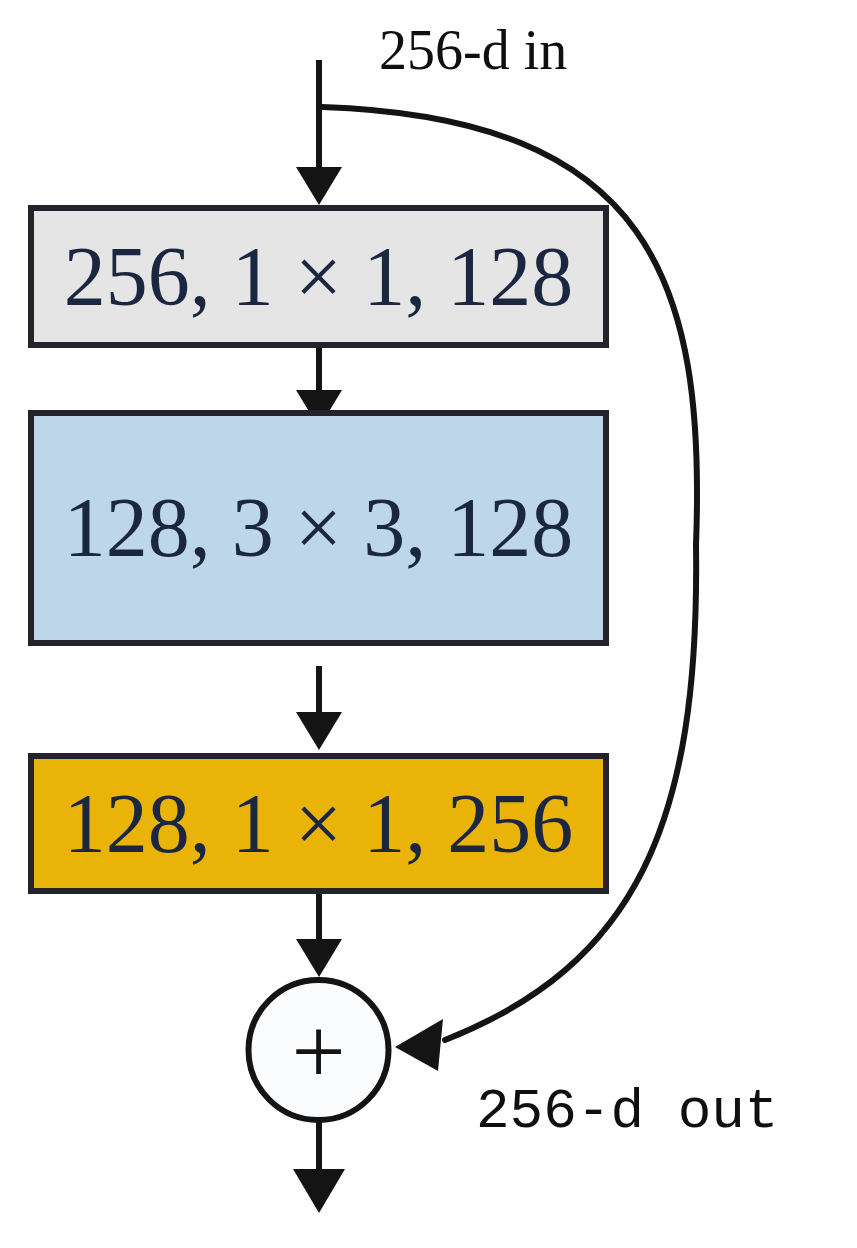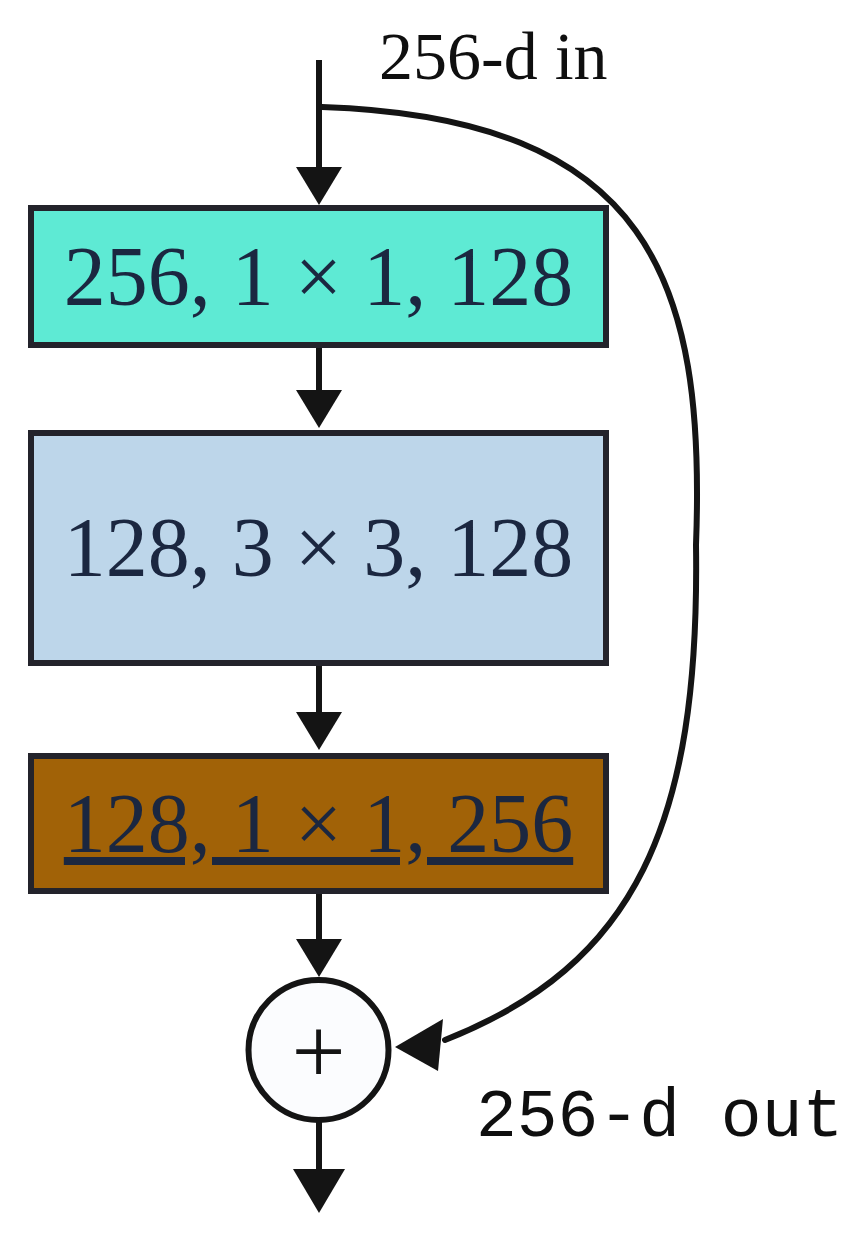--- a/index.html
+++ b/index.html
@@ -26,25 +26,25 @@
     display: flex;
     flex-direction: column;
     align-items: center;
     justify-content: center;
     font-size: 84px;
     color: #1b2740;
     text-align: center;
     white-space: nowrap;
   }
   .block-1 { top: 205px; height: 143px; background: #dce6f2; }
-  .block-2 { top: 430px; height: 236px; background: #bdd6ea; line-height: 1.36; }
+  .block-2 { top: 410px; height: 236px; background: #bdd6ea; line-height: 1.36; }
   .block-3 { top: 753px; height: 141px; background: #a3c7e3; }
   .dim-label {
     position: absolute;
-    font-size: 68px;
+    font-size: 56px;
     line-height: 1;
     color: #0f0f0f;
     white-space: nowrap;
   }
   .dim-label.input  { left: 379px; top: 22px; }
   .dim-label.output { left: 476px; top: 1084px; }
   .plus-sign {
     position: absolute;
     left: 248px; top: 982px;
     width: 141px; height: 136px;
@@ -78,28 +78,28 @@
     <polygon points="319,977 296,939 342,939" fill="#141414" style="fill: rgb(20, 20, 20);"></polygon>
 
     <circle cx="318.5" cy="1050" r="70" stroke="#141414" stroke-width="6" fill="#fbfcfe" style="stroke: rgb(20, 20, 20); fill: rgb(251, 252, 254);"></circle>
 
     <path d="M319 1120 V1171" stroke="#141414" stroke-width="6" fill="none" style="stroke: rgb(20, 20, 20);"></path>
     <polygon points="319,1213 293,1169 345,1169" fill="#141414" style="fill: rgb(20, 20, 20);"></polygon>
   </svg>
 
   <div class="dim-label input" style="color: rgb(15, 15, 15);">256-d in</div>
 
-  <div class="block block-1" style="background-color: #5eead4; border-color: rgb(35, 35, 43); color: rgb(27, 39, 64);">
+  <div class="block block-1" style="background-color: #e5e5e5; border-color: rgb(35, 35, 43); color: rgb(27, 39, 64);">
     <div>256, 1 × 1, 128</div>
   </div>
 
   <div class="block block-2" style="background-color: rgb(189, 214, 234); border-color: rgb(35, 35, 43); color: rgb(27, 39, 64);">
     <div>128, 3 × 3, 128</div>
   </div>
 
-  <div class="block block-3" style="background-color: #a16207; border-color: rgb(35, 35, 43); color: rgb(27, 39, 64); text-decoration: underline;">
+  <div class="block block-3" style="background-color: #eab308; border-color: rgb(35, 35, 43); color: rgb(27, 39, 64);">
     <div>128, 1 × 1, 256</div>
   </div>
 
   <div class="plus-sign" style="color: rgb(20, 20, 20);">+</div>
 
   <div class="dim-label output" style="color: rgb(15, 15, 15); font-family: Liberation Mono, monospace;">256-d out</div>
 </div>
 
 </body></html>

